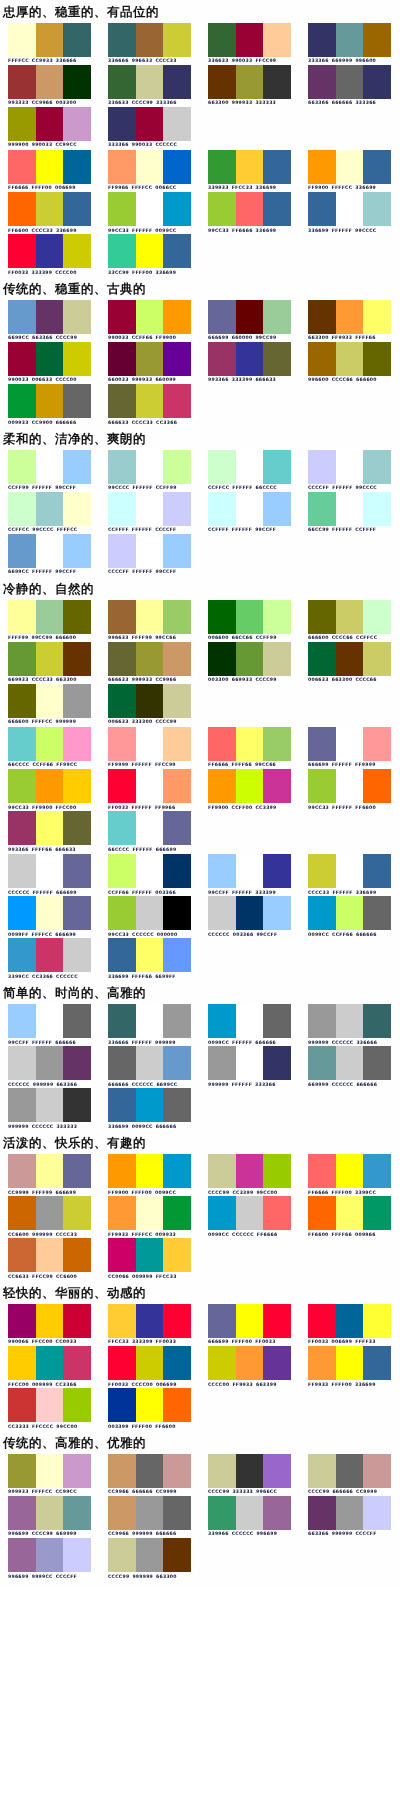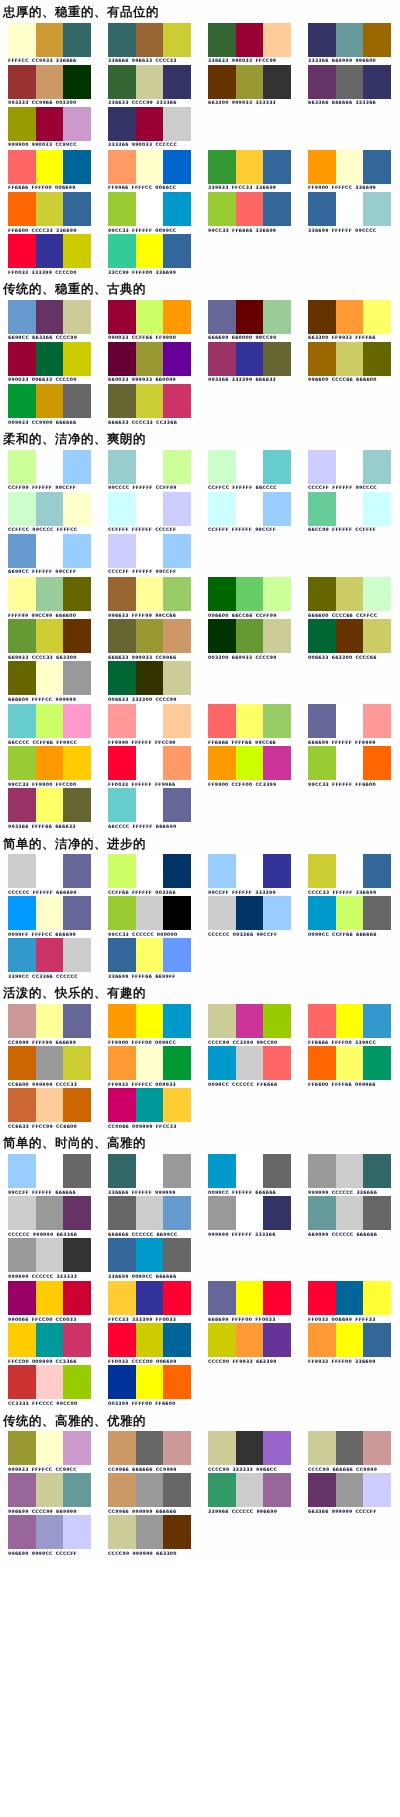--- a/index.html
+++ b/index.html
@@ -618,20 +618,21 @@
             <div class="codes"></div>
           </div>
           <div class="palette empty">
             <div class="swatches"></div>
             <div class="codes"></div>
           </div>
         </div>
       </div>
     </div>
     <div class="section">
+      <div class="section-title">冷静的、自然的</div>
       <div class="rows">
         <div class="row">
           <div class="palette">
             <div class="swatches">
               <div class="sw" style="background: rgb(255, 255, 153);"></div>
               <div class="sw" style="background: rgb(153, 204, 153);"></div>
               <div class="sw" style="background: rgb(102, 102, 0);"></div>
             </div>
             <div class="codes">
               <span>FFFF99</span>
@@ -894,21 +895,20 @@
             <div class="codes"></div>
           </div>
           <div class="palette empty">
             <div class="swatches"></div>
             <div class="codes"></div>
           </div>
         </div>
       </div>
     </div>
     <div class="section">
-      <div class="section-title">简单的、洁净的、进步的</div>
       <div class="rows">
         <div class="row">
           <div class="palette">
             <div class="swatches">
               <div class="sw" style="background: rgb(204, 204, 204);"></div>
               <div class="sw" style="background: rgb(255, 255, 255);"></div>
               <div class="sw" style="background: rgb(102, 102, 153);"></div>
             </div>
             <div class="codes">
               <span>CCCCCC</span>
@@ -1019,20 +1019,159 @@
           <div class="palette">
             <div class="swatches">
               <div class="sw" style="background: rgb(51, 102, 153);"></div>
               <div class="sw" style="background: rgb(255, 255, 102);"></div>
               <div class="sw" style="background: rgb(102, 153, 255);"></div>
             </div>
             <div class="codes">
               <span>336699</span>
               <span>FFFF66</span>
               <span>6699FF</span>
+            </div>
+          </div>
+          <div class="palette empty">
+            <div class="swatches"></div>
+            <div class="codes"></div>
+          </div>
+          <div class="palette empty">
+            <div class="swatches"></div>
+            <div class="codes"></div>
+          </div>
+        </div>
+      </div>
+    </div>
+    <div class="section">
+      <div class="section-title">简单的、时尚的、高雅的</div>
+      <div class="rows">
+        <div class="row">
+          <div class="palette">
+            <div class="swatches">
+              <div class="sw" style="background: rgb(153, 204, 255);"></div>
+              <div class="sw" style="background: rgb(255, 255, 255);"></div>
+              <div class="sw" style="background: rgb(102, 102, 102);"></div>
+            </div>
+            <div class="codes">
+              <span>99CCFF</span>
+              <span>FFFFFF</span>
+              <span>666666</span>
+            </div>
+          </div>
+          <div class="palette">
+            <div class="swatches">
+              <div class="sw" style="background: rgb(51, 102, 102);"></div>
+              <div class="sw" style="background: rgb(255, 255, 255);"></div>
+              <div class="sw" style="background: rgb(153, 153, 153);"></div>
+            </div>
+            <div class="codes">
+              <span>336666</span>
+              <span>FFFFFF</span>
+              <span>999999</span>
+            </div>
+          </div>
+          <div class="palette">
+            <div class="swatches">
+              <div class="sw" style="background: rgb(0, 153, 204);"></div>
+              <div class="sw" style="background: rgb(255, 255, 255);"></div>
+              <div class="sw" style="background: rgb(102, 102, 102);"></div>
+            </div>
+            <div class="codes">
+              <span>0099CC</span>
+              <span>FFFFFF</span>
+              <span>666666</span>
+            </div>
+          </div>
+          <div class="palette">
+            <div class="swatches">
+              <div class="sw" style="background: rgb(153, 153, 153);"></div>
+              <div class="sw" style="background: rgb(204, 204, 204);"></div>
+              <div class="sw" style="background: rgb(51, 102, 102);"></div>
+            </div>
+            <div class="codes">
+              <span>999999</span>
+              <span>CCCCCC</span>
+              <span>336666</span>
+            </div>
+          </div>
+        </div>
+        <div class="row">
+          <div class="palette">
+            <div class="swatches">
+              <div class="sw" style="background: rgb(204, 204, 204);"></div>
+              <div class="sw" style="background: rgb(153, 153, 153);"></div>
+              <div class="sw" style="background: rgb(102, 51, 102);"></div>
+            </div>
+            <div class="codes">
+              <span>CCCCCC</span>
+              <span>999999</span>
+              <span>663366</span>
+            </div>
+          </div>
+          <div class="palette">
+            <div class="swatches">
+              <div class="sw" style="background: rgb(102, 102, 102);"></div>
+              <div class="sw" style="background: rgb(204, 204, 204);"></div>
+              <div class="sw" style="background: rgb(102, 153, 204);"></div>
+            </div>
+            <div class="codes">
+              <span>666666</span>
+              <span>CCCCCC</span>
+              <span>6699CC</span>
+            </div>
+          </div>
+          <div class="palette">
+            <div class="swatches">
+              <div class="sw" style="background: rgb(153, 153, 153);"></div>
+              <div class="sw" style="background: rgb(255, 255, 255);"></div>
+              <div class="sw" style="background: rgb(51, 51, 102);"></div>
+            </div>
+            <div class="codes">
+              <span>999999</span>
+              <span>FFFFFF</span>
+              <span>333366</span>
+            </div>
+          </div>
+          <div class="palette">
+            <div class="swatches">
+              <div class="sw" style="background: rgb(102, 153, 153);"></div>
+              <div class="sw" style="background: rgb(204, 204, 204);"></div>
+              <div class="sw" style="background: rgb(102, 102, 102);"></div>
+            </div>
+            <div class="codes">
+              <span>669999</span>
+              <span>CCCCCC</span>
+              <span>666666</span>
+            </div>
+          </div>
+        </div>
+        <div class="row">
+          <div class="palette">
+            <div class="swatches">
+              <div class="sw" style="background: rgb(153, 153, 153);"></div>
+              <div class="sw" style="background: rgb(204, 204, 204);"></div>
+              <div class="sw" style="background: rgb(51, 51, 51);"></div>
+            </div>
+            <div class="codes">
+              <span>999999</span>
+              <span>CCCCCC</span>
+              <span>333333</span>
+            </div>
+          </div>
+          <div class="palette">
+            <div class="swatches">
+              <div class="sw" style="background: rgb(51, 102, 153);"></div>
+              <div class="sw" style="background: rgb(0, 153, 204);"></div>
+              <div class="sw" style="background: rgb(102, 102, 102);"></div>
+            </div>
+            <div class="codes">
+              <span>336699</span>
+              <span>0099CC</span>
+              <span>666666</span>
             </div>
           </div>
           <div class="palette empty">
             <div class="swatches"></div>
             <div class="codes"></div>
           </div>
           <div class="palette empty">
             <div class="swatches"></div>
             <div class="codes"></div>
           </div>
@@ -1172,159 +1311,21 @@
             <div class="codes"></div>
           </div>
           <div class="palette empty">
             <div class="swatches"></div>
             <div class="codes"></div>
           </div>
         </div>
       </div>
     </div>
     <div class="section">
-      <div class="section-title">简单的、时尚的、高雅的</div>
-      <div class="rows">
-        <div class="row">
-          <div class="palette">
-            <div class="swatches">
-              <div class="sw" style="background: rgb(153, 204, 255);"></div>
-              <div class="sw" style="background: rgb(255, 255, 255);"></div>
-              <div class="sw" style="background: rgb(102, 102, 102);"></div>
-            </div>
-            <div class="codes">
-              <span>99CCFF</span>
-              <span>FFFFFF</span>
-              <span>666666</span>
-            </div>
-          </div>
-          <div class="palette">
-            <div class="swatches">
-              <div class="sw" style="background: rgb(51, 102, 102);"></div>
-              <div class="sw" style="background: rgb(255, 255, 255);"></div>
-              <div class="sw" style="background: rgb(153, 153, 153);"></div>
-            </div>
-            <div class="codes">
-              <span>336666</span>
-              <span>FFFFFF</span>
-              <span>999999</span>
-            </div>
-          </div>
-          <div class="palette">
-            <div class="swatches">
-              <div class="sw" style="background: rgb(0, 153, 204);"></div>
-              <div class="sw" style="background: rgb(255, 255, 255);"></div>
-              <div class="sw" style="background: rgb(102, 102, 102);"></div>
-            </div>
-            <div class="codes">
-              <span>0099CC</span>
-              <span>FFFFFF</span>
-              <span>666666</span>
-            </div>
-          </div>
-          <div class="palette">
-            <div class="swatches">
-              <div class="sw" style="background: rgb(153, 153, 153);"></div>
-              <div class="sw" style="background: rgb(204, 204, 204);"></div>
-              <div class="sw" style="background: rgb(51, 102, 102);"></div>
-            </div>
-            <div class="codes">
-              <span>999999</span>
-              <span>CCCCCC</span>
-              <span>336666</span>
-            </div>
-          </div>
-        </div>
-        <div class="row">
-          <div class="palette">
-            <div class="swatches">
-              <div class="sw" style="background: rgb(204, 204, 204);"></div>
-              <div class="sw" style="background: rgb(153, 153, 153);"></div>
-              <div class="sw" style="background: rgb(102, 51, 102);"></div>
-            </div>
-            <div class="codes">
-              <span>CCCCCC</span>
-              <span>999999</span>
-              <span>663366</span>
-            </div>
-          </div>
-          <div class="palette">
-            <div class="swatches">
-              <div class="sw" style="background: rgb(102, 102, 102);"></div>
-              <div class="sw" style="background: rgb(204, 204, 204);"></div>
-              <div class="sw" style="background: rgb(102, 153, 204);"></div>
-            </div>
-            <div class="codes">
-              <span>666666</span>
-              <span>CCCCCC</span>
-              <span>6699CC</span>
-            </div>
-          </div>
-          <div class="palette">
-            <div class="swatches">
-              <div class="sw" style="background: rgb(153, 153, 153);"></div>
-              <div class="sw" style="background: rgb(255, 255, 255);"></div>
-              <div class="sw" style="background: rgb(51, 51, 102);"></div>
-            </div>
-            <div class="codes">
-              <span>999999</span>
-              <span>FFFFFF</span>
-              <span>333366</span>
-            </div>
-          </div>
-          <div class="palette">
-            <div class="swatches">
-              <div class="sw" style="background: rgb(102, 153, 153);"></div>
-              <div class="sw" style="background: rgb(204, 204, 204);"></div>
-              <div class="sw" style="background: rgb(102, 102, 102);"></div>
-            </div>
-            <div class="codes">
-              <span>669999</span>
-              <span>CCCCCC</span>
-              <span>666666</span>
-            </div>
-          </div>
-        </div>
-        <div class="row">
-          <div class="palette">
-            <div class="swatches">
-              <div class="sw" style="background: rgb(153, 153, 153);"></div>
-              <div class="sw" style="background: rgb(204, 204, 204);"></div>
-              <div class="sw" style="background: rgb(51, 51, 51);"></div>
-            </div>
-            <div class="codes">
-              <span>999999</span>
-              <span>CCCCCC</span>
-              <span>333333</span>
-            </div>
-          </div>
-          <div class="palette">
-            <div class="swatches">
-              <div class="sw" style="background: rgb(51, 102, 153);"></div>
-              <div class="sw" style="background: rgb(0, 153, 204);"></div>
-              <div class="sw" style="background: rgb(102, 102, 102);"></div>
-            </div>
-            <div class="codes">
-              <span>336699</span>
-              <span>0099CC</span>
-              <span>666666</span>
-            </div>
-          </div>
-          <div class="palette empty">
-            <div class="swatches"></div>
-            <div class="codes"></div>
-          </div>
-          <div class="palette empty">
-            <div class="swatches"></div>
-            <div class="codes"></div>
-          </div>
-        </div>
-      </div>
-    </div>
-    <div class="section">
+      <div class="section-title">轻快的、华丽的、动感的</div>
       <div class="rows">
         <div class="row">
           <div class="palette">
             <div class="swatches">
               <div class="sw" style="background: rgb(153, 0, 102);"></div>
               <div class="sw" style="background: rgb(255, 204, 0);"></div>
               <div class="sw" style="background: rgb(204, 0, 51);"></div>
             </div>
             <div class="codes">
               <span>990066</span>

